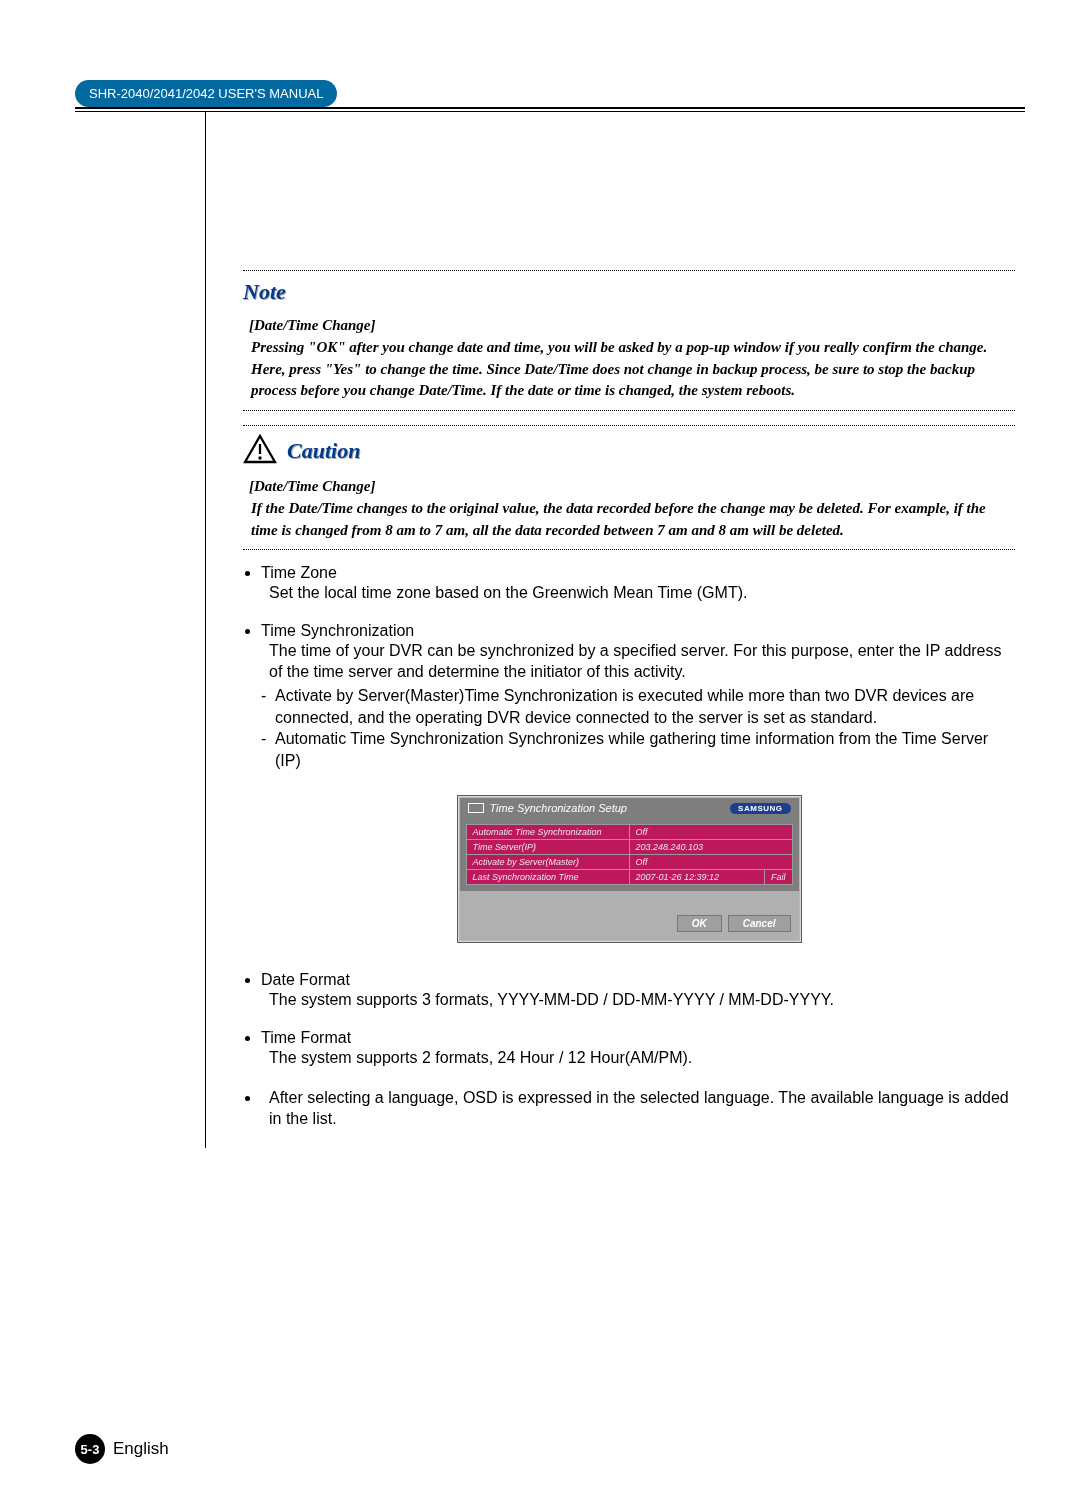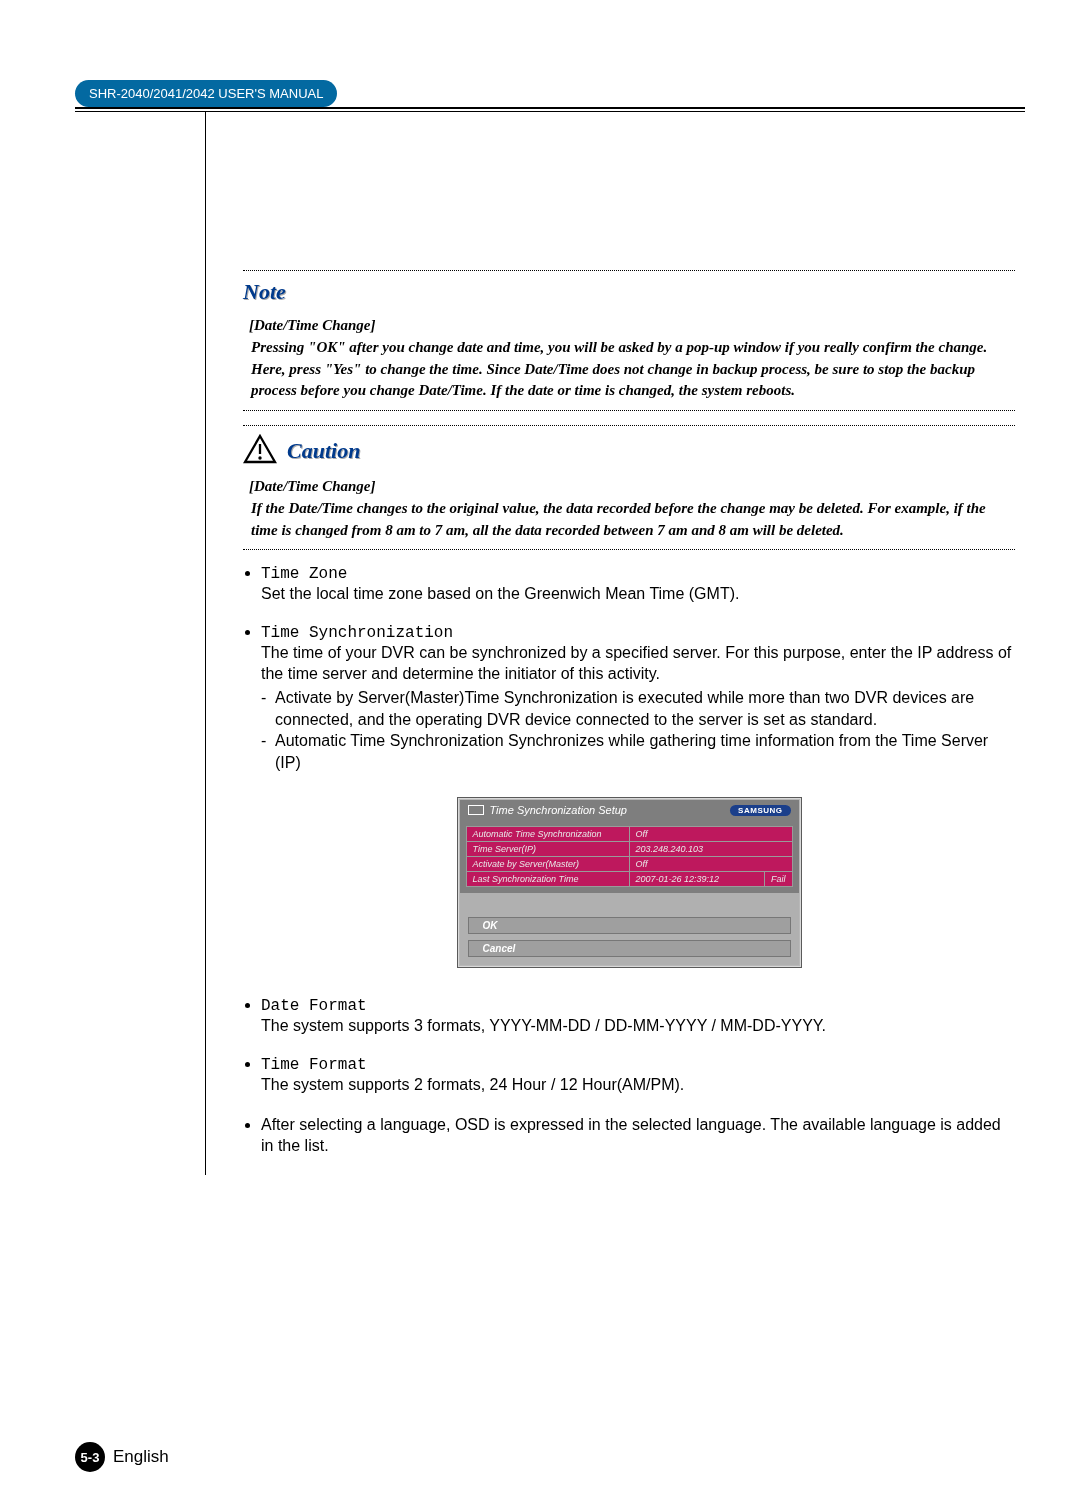--- a/index.html
+++ b/index.html
@@ -101,26 +101,25 @@
       list-style: disc;
       margin-left: 18px;
       margin-top: 14px;
     }
     .bullets > li {
       margin-bottom: 18px;
     }
     .btitle {
       font-size: 16px;
       color: #000;
-      font-family: Liberation Mono, monospace;
     }
     .bdesc {
       font-size: 16px;
       color: #000;
-      margin-left: 0;
+      margin-left: 8px;
       line-height: 1.35;
     }
     .sublist {
       list-style: none;
       margin-top: 2px;
     }
     .sublist li {
       position: relative;
       padding-left: 14px;
       font-size: 16px;
@@ -193,34 +192,33 @@
     }
     .dlg-table td.lbl {
       width: 50%;
     }
     .dlg-footer {
       background: #b0b0b0;
       padding: 24px 8px 8px 8px;
       display: flex;
       justify-content: flex-end;
       gap: 6px;
-      flex-direction: column;
     }
     .dlg-btn {
       background: #9f9f9f;
       color: #fff;
       font-size: 10px;
       font-style: italic;
       font-weight: bold;
       padding: 2px 14px;
       border: 1px solid #777;
     }
     .page-footer {
       position: absolute;
-      bottom: 18px;
+      bottom: 26px;
       left: 75px;
       display: flex;
       align-items: center;
       gap: 8px;
       font-size: 17px;
     }
     .page-num-badge {
       background: #000;
       color: #fff;
       width: 30px;

